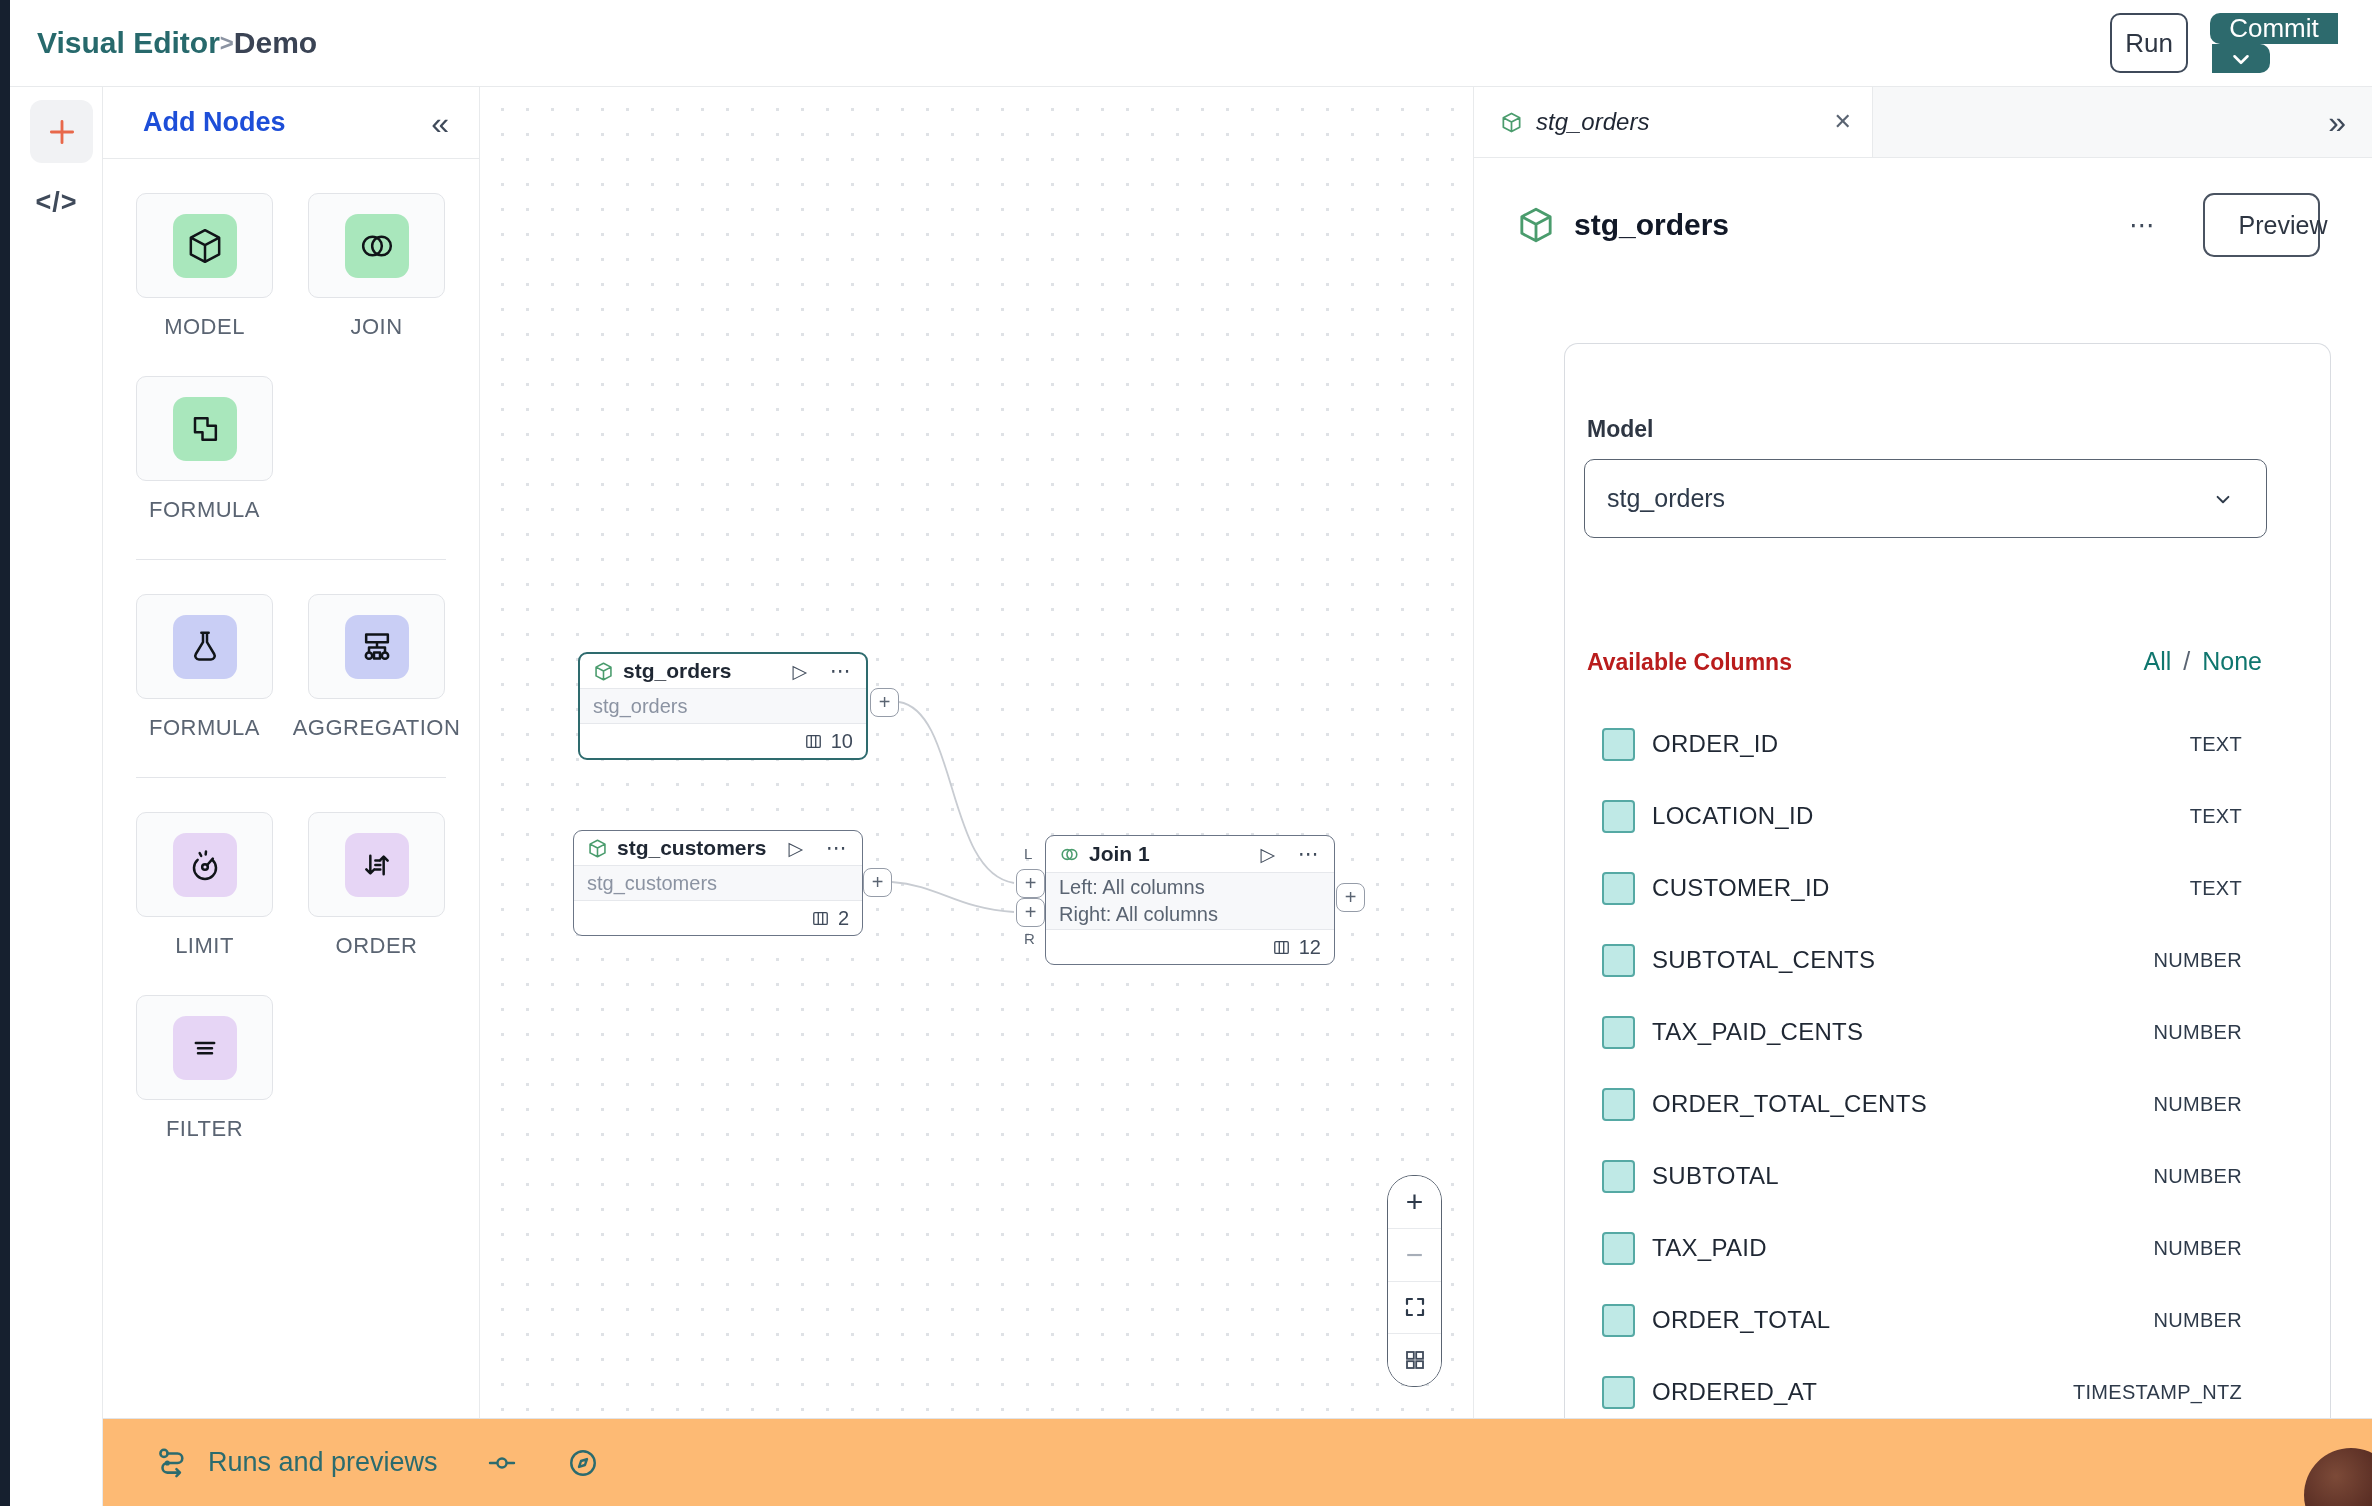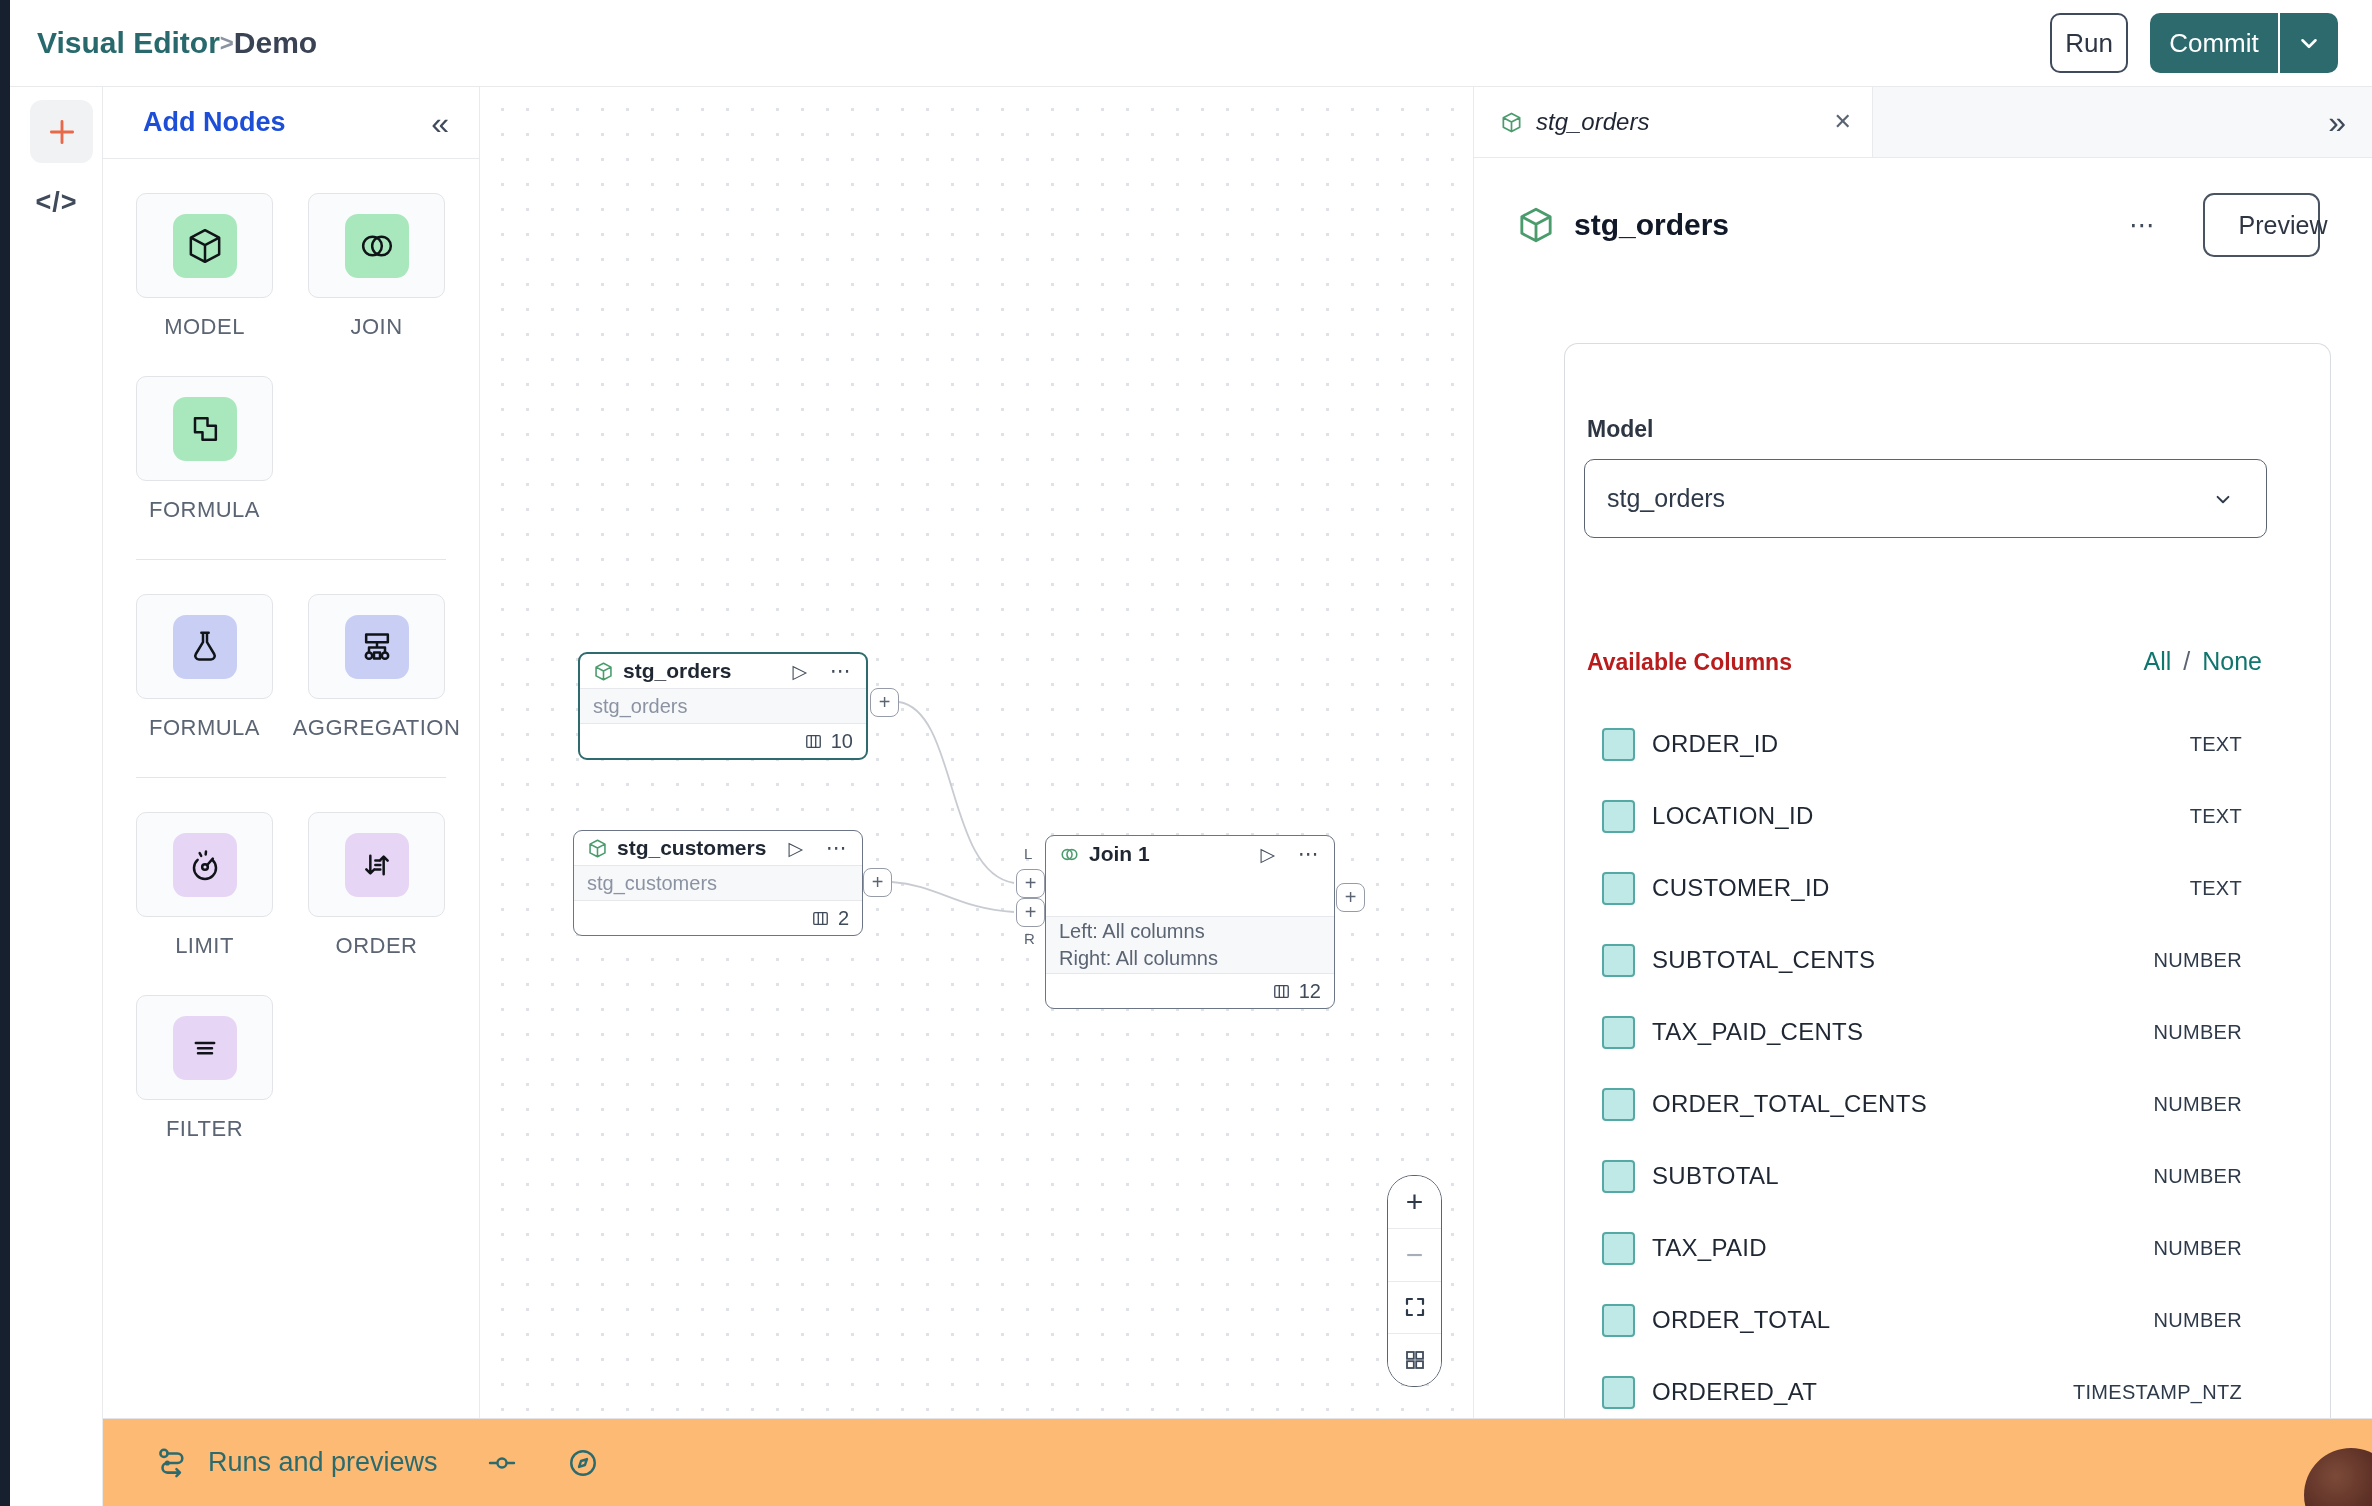--- a/index.html
+++ b/index.html
@@ -10,21 +10,21 @@
   
   .topbar { position:absolute; left:0; top:0; right:0; height:87px; background:#fff;
     border-bottom:1.5px solid #e8eaec; display:flex; align-items:center; z-index:30; }
   .breadcrumb { display:flex; align-items:center; margin-left:37px; gap:0; }
   .bc-root { font-size:30px; font-weight:700; color:#27696c; cursor:pointer; }
   .bc-sep { font-size:24px; color:#8b93a2; font-weight:600; }
   .bc-current { font-size:30px; font-weight:700; color:#3a4354; }
   .topbar-actions { margin-left:auto; margin-right:34px; display:flex; align-items:center; gap:22px; }
   .btn-run { width:78px; height:60px; border:2px solid #3f4a5a; border-radius:10px; background:#fff;
     font-size:26px; color:#2e3643; display:flex; align-items:center; justify-content:center; cursor:pointer; }
-  .commit-split { display:flex; height:60px; }
+  .commit-split { display:flex; height:60px;flex-direction:column; }
   .btn-commit { width:128px; height:60px; background:#2d6a6d; color:#fff; font-size:26px;
     border:none; border-radius:10px 0 0 10px; display:flex; align-items:center; justify-content:center; cursor:pointer; }
   .btn-commit-chev { width:60px; height:60px; background:#2d6a6d; border:none; border-left:2px solid #fff;
     border-radius:0 10px 10px 0; display:flex; align-items:center; justify-content:center; cursor:pointer; }
 
   
   .dark-strip { position:absolute; left:0; top:0; width:10px; height:1506px; background:#16202f; z-index:40; }
   .rail { position:absolute; left:10px; top:87px; width:93px; bottom:0; background:#fff;
     border-right:1.5px solid #e8eaec; z-index:25; }
   .rail-plus { position:absolute; left:20px; top:13px; width:63px; height:63px; background:#f1f2f4;
@@ -57,21 +57,21 @@
   .wires { position:absolute; inset:0; pointer-events:none; }
   .node { position:absolute; background:#fff; border:1.5px solid #6b7586; border-radius:9px; width:290px; cursor:pointer; }
   .node.selected { border:2.5px solid #2e6b6e; }
   .node-header { display:flex; align-items:center; gap:9px; height:34px; padding:0 13px; }
   .node-title { font-size:21px; font-weight:700; color:#1f2733; }
   .node-play { margin-left:auto; font-size:19px; color:#3f4a5a; cursor:pointer; }
   .node-dots { font-size:21px; color:#3f4a5a; letter-spacing:2px; cursor:pointer; margin-left:14px; }
   .node-body { background:#f7f8fa; border-top:1px solid #e6e8ec; border-bottom:1px solid #e6e8ec;
     padding:0 13px; font-size:20px; color:#8b93a2; display:flex; align-items:center; height:36px; }
   .node-body.join-body { flex-direction:column; align-items:flex-start; justify-content:center;
-    height:58px; color:#5a6472; gap:4px;margin-top:44px; }
+    height:58px; color:#5a6472; gap:4px; }
   .node-footer { display:flex; align-items:center; justify-content:flex-end; gap:8px; height:34px;
     padding:0 13px; font-size:20px; color:#3f4a5a; }
   .port { position:absolute; width:29px; height:29px; background:#fff; border:1.5px solid #959ca8;
     border-radius:8px; display:flex; align-items:center; justify-content:center; font-size:20px;
     color:#5a6472; cursor:pointer; z-index:5; }
   .port-label { position:absolute; font-size:15px; color:#5a6472; z-index:5; }
 
   .zoom-pill { position:absolute; left:907px; top:1088px; width:55px; height:212px; background:#fff;
     border:1.5px solid #5a6472; border-radius:26px; display:flex; flex-direction:column; overflow:hidden; }
   .zoom-btn { flex:1; display:flex; align-items:center; justify-content:center; cursor:pointer; background:#fff; border:none; }

